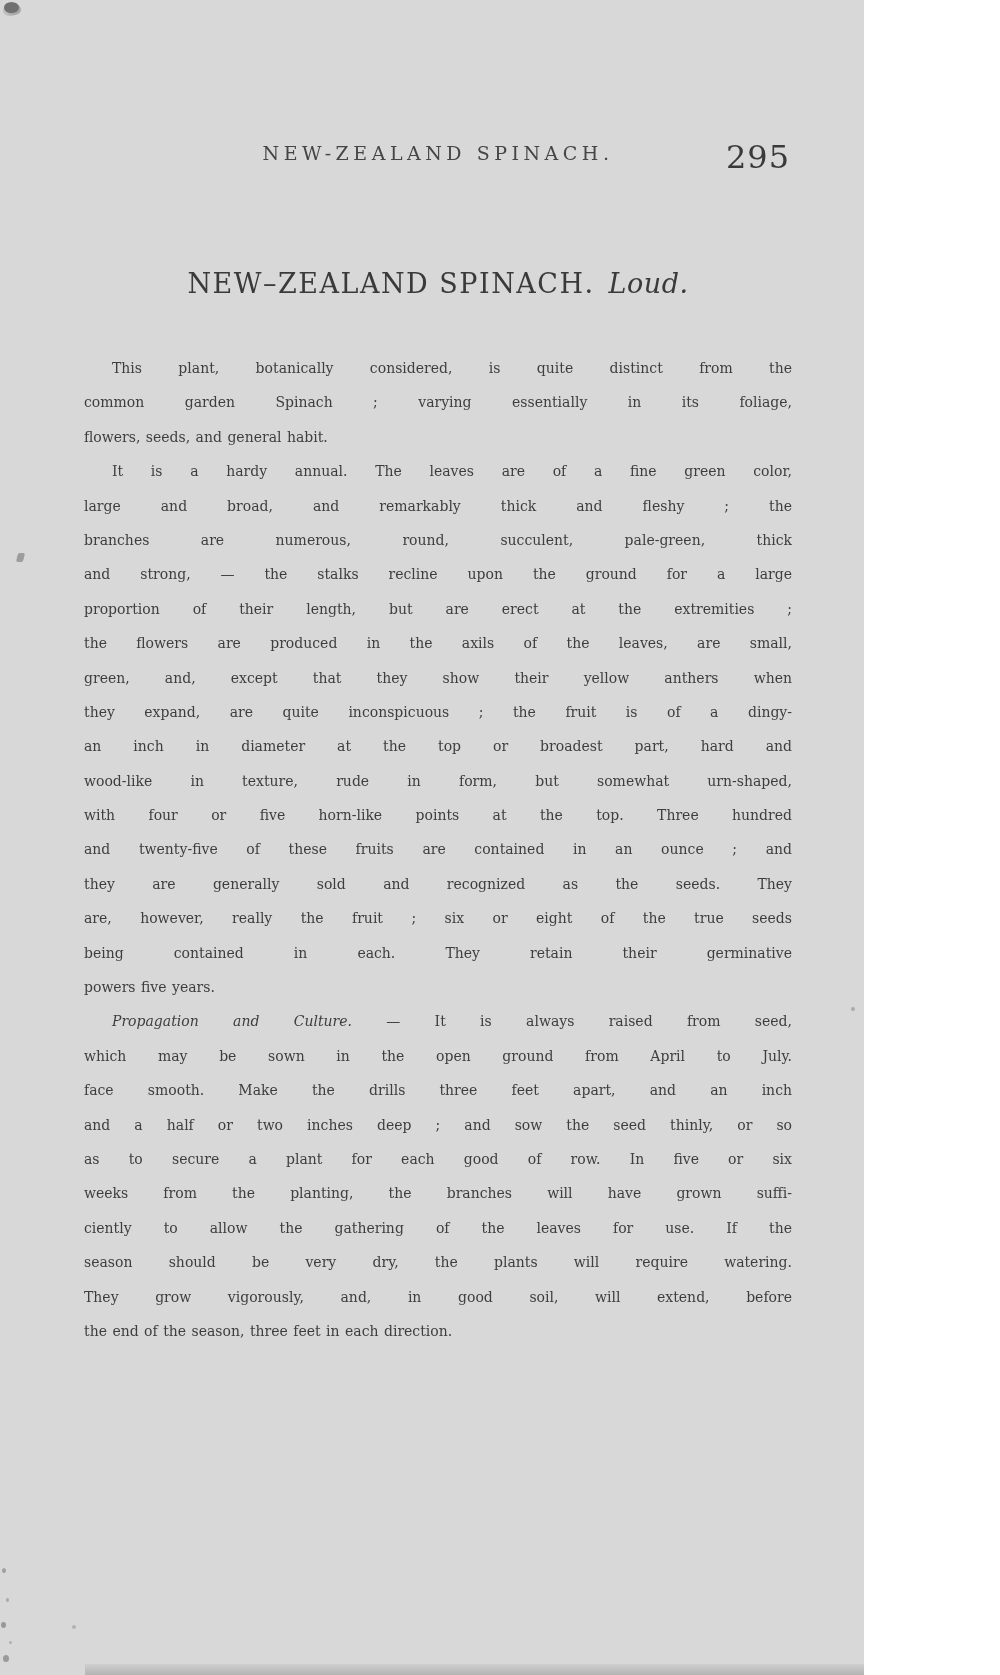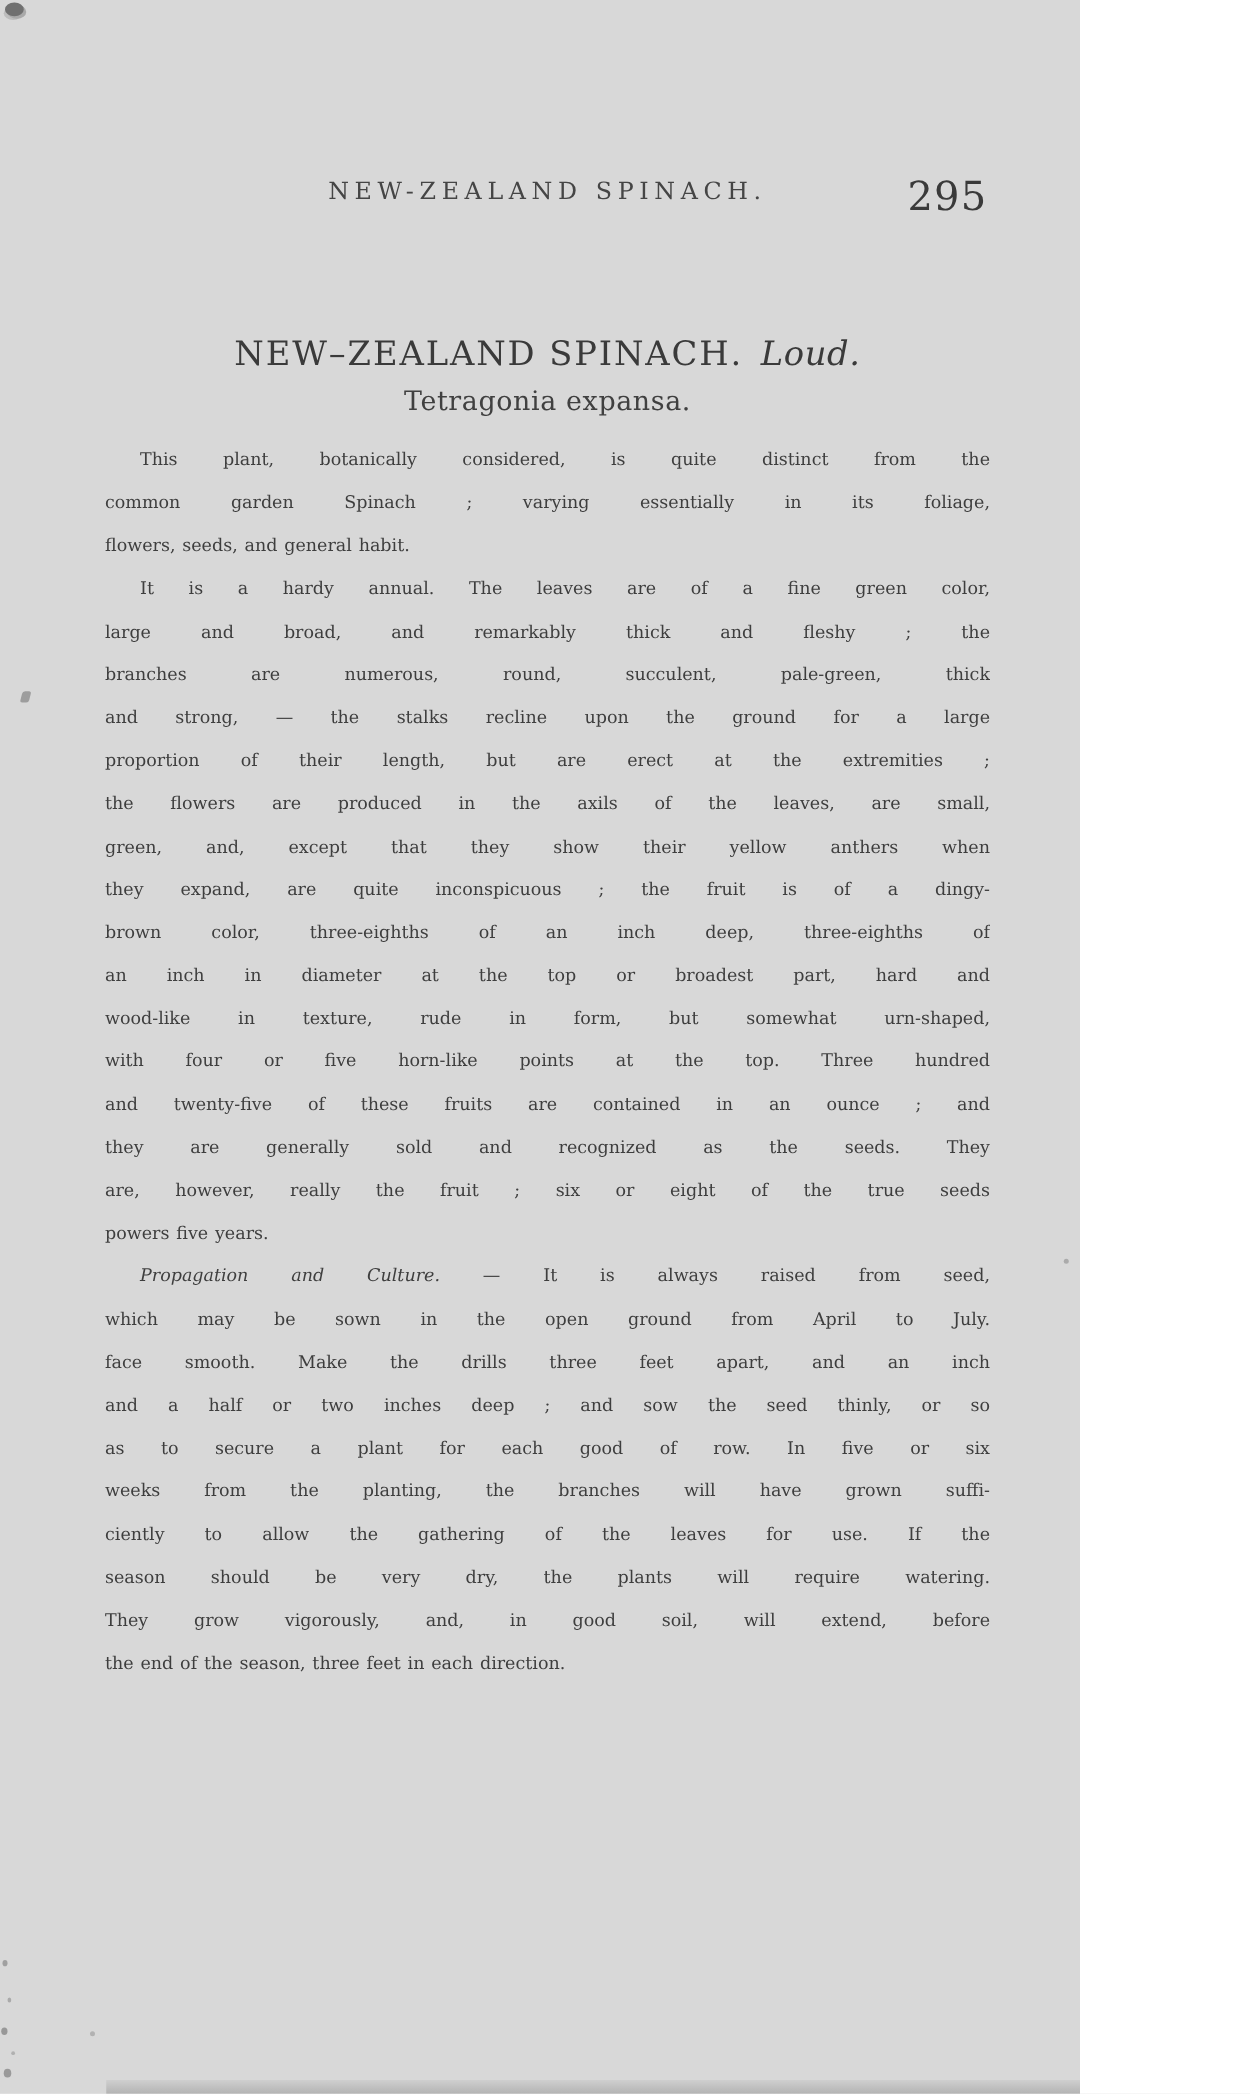--- a/index.html
+++ b/index.html
@@ -90,41 +90,40 @@
 
   <div class="header-row">
     <div class="running-head">NEW-ZEALAND SPINACH.</div>
     <div class="page-number">295</div>
   </div>
 
   <div class="title-line">
     <span>NEW–ZEALAND SPINACH.</span><span class="title-author">Loud.</span>
   </div>
 
-  <div class="subtitle">Tetragonia expansa.</div>
 
   <div class="body-text">
       <div class="line indent">This plant, botanically considered, is quite distinct from the</div>
       <div class="line">common garden Spinach ; varying essentially in its foliage,</div>
       <div class="line lastline">flowers, seeds, and general habit.</div>
       <div class="line indent">It is a hardy annual. The leaves are of a fine green color,</div>
       <div class="line">large and broad, and remarkably thick and fleshy ; the</div>
       <div class="line">branches are numerous, round, succulent, pale-green, thick</div>
       <div class="line">and strong, — the stalks recline upon the ground for a large</div>
       <div class="line">proportion of their length, but are erect at the extremities ;</div>
       <div class="line">the flowers are produced in the axils of the leaves, are small,</div>
       <div class="line">green, and, except that they show their yellow anthers when</div>
       <div class="line">they expand, are quite inconspicuous ; the fruit is of a dingy-</div>
-      <div class="line">brown color, three-eighths of an inch deep, three-eighths of</div>
       <div class="line">an inch in diameter at the top or broadest part, hard and</div>
       <div class="line">wood-like in texture, rude in form, but somewhat urn-shaped,</div>
       <div class="line">with four or five horn-like points at the top. Three hundred</div>
       <div class="line">and twenty-five of these fruits are contained in an ounce ; and</div>
       <div class="line">they are generally sold and recognized as the seeds. They</div>
       <div class="line">are, however, really the fruit ; six or eight of the true seeds</div>
+      <div class="line">being contained in each. They retain their germinative</div>
       <div class="line lastline">powers five years.</div>
       <div class="line indent"><span class="italic">Propagation and Culture.</span><span> — It is always raised from seed,</span></div>
       <div class="line">which may be sown in the open ground from April to July.</div>
       <div class="line">face smooth. Make the drills three feet apart, and an inch</div>
       <div class="line">and a half or two inches deep ; and sow the seed thinly, or so</div>
       <div class="line">as to secure a plant for each good of row. In five or six</div>
       <div class="line">weeks from the planting, the branches will have grown suffi-</div>
       <div class="line">ciently to allow the gathering of the leaves for use. If the</div>
       <div class="line">season should be very dry, the plants will require watering.</div>
       <div class="line">They grow vigorously, and, in good soil, will extend, before</div>

